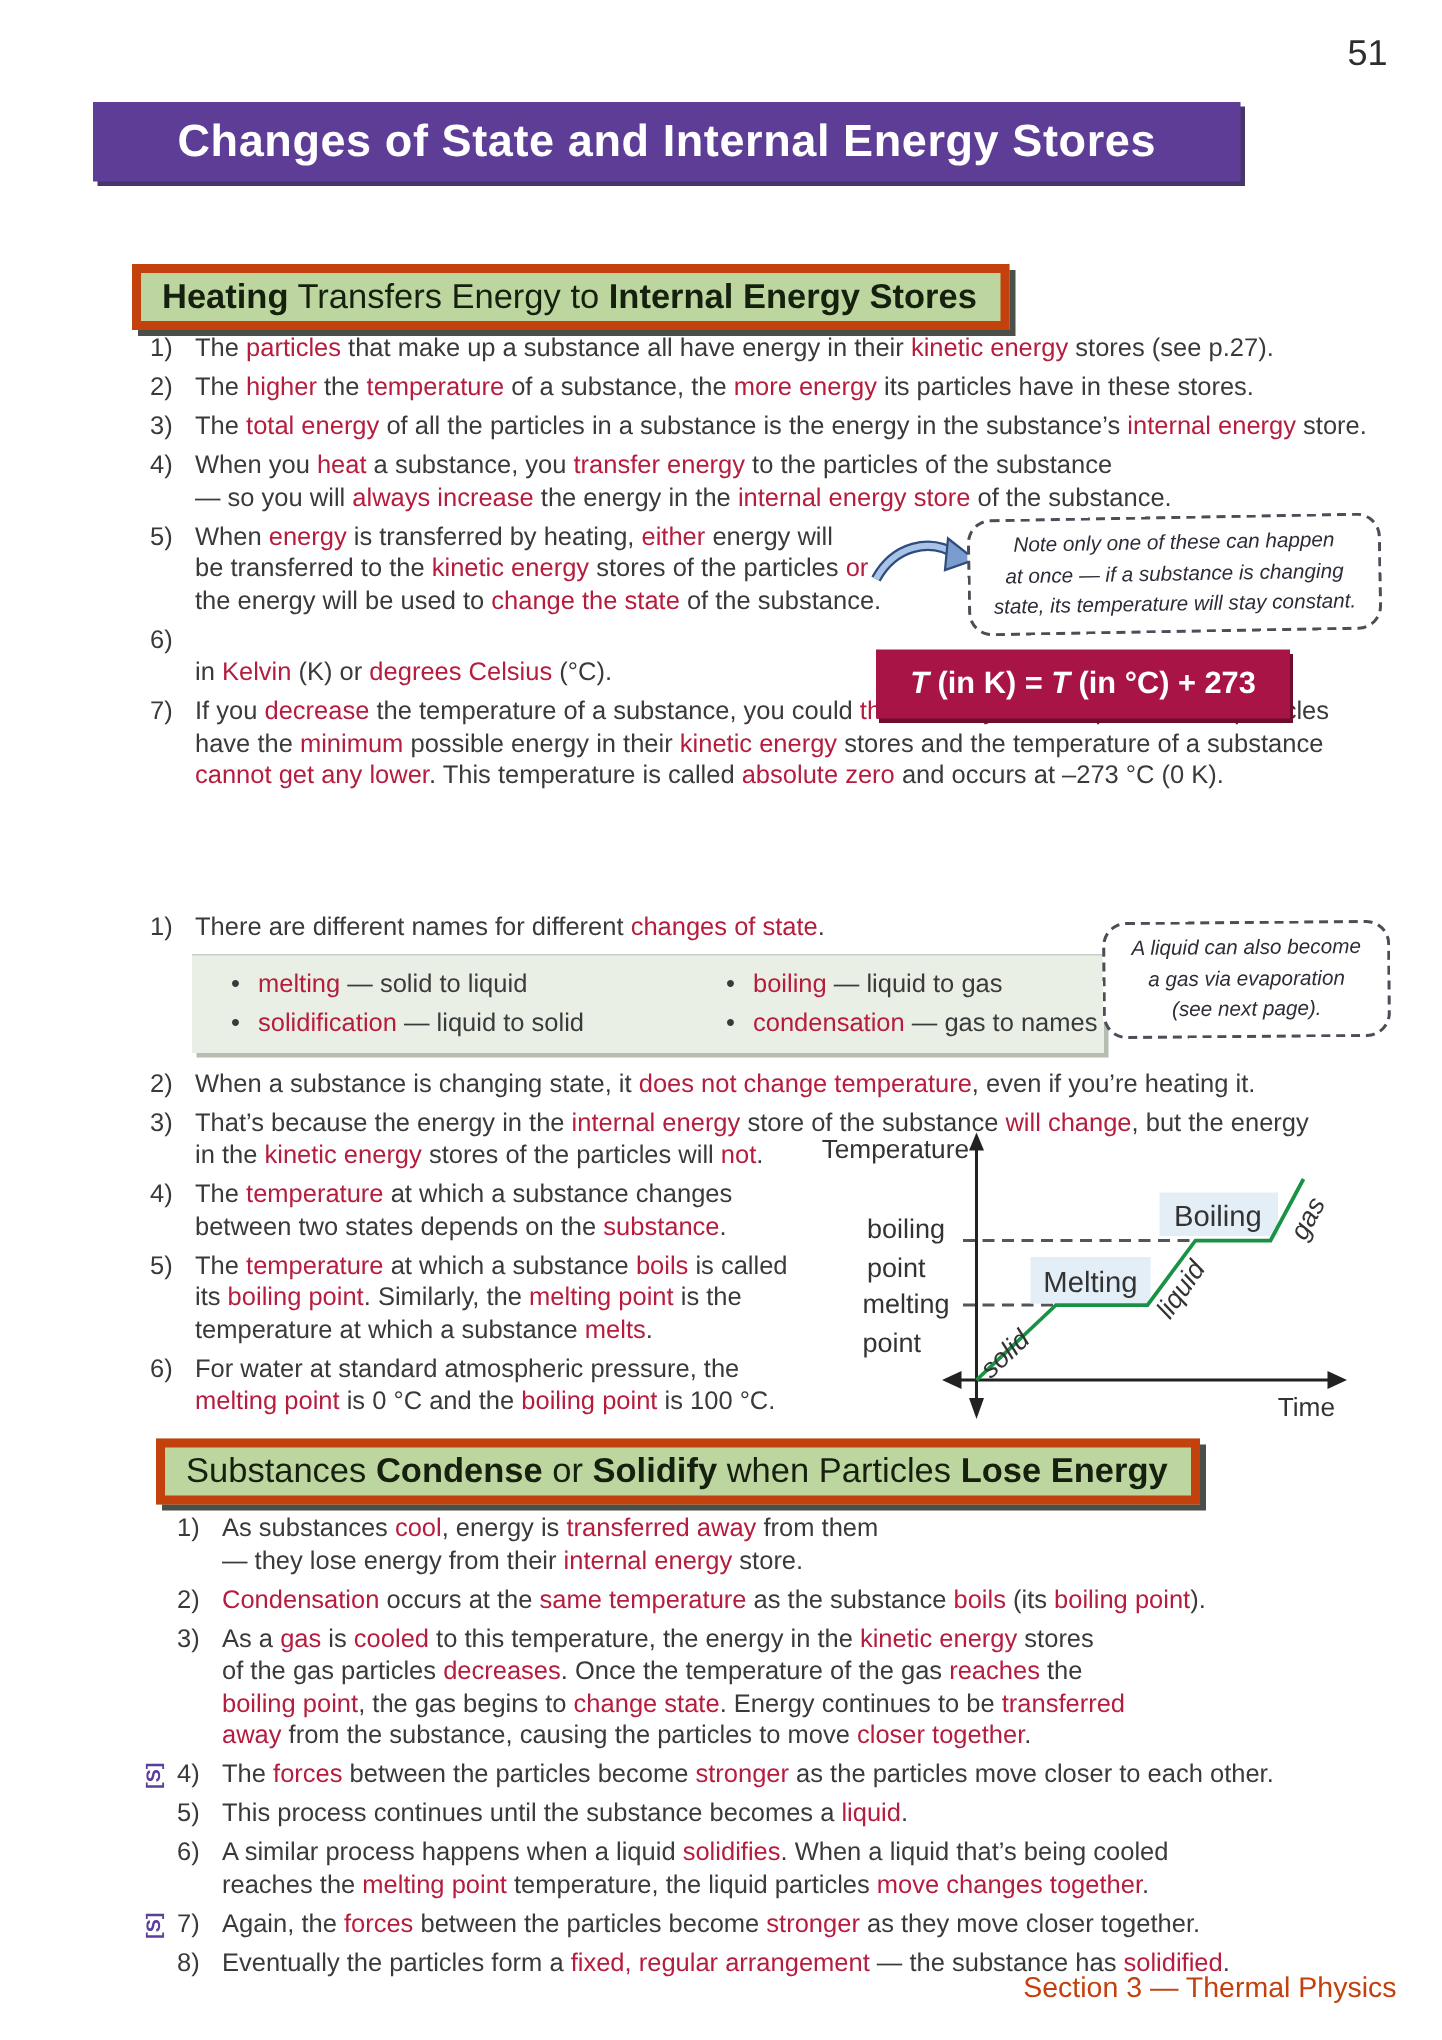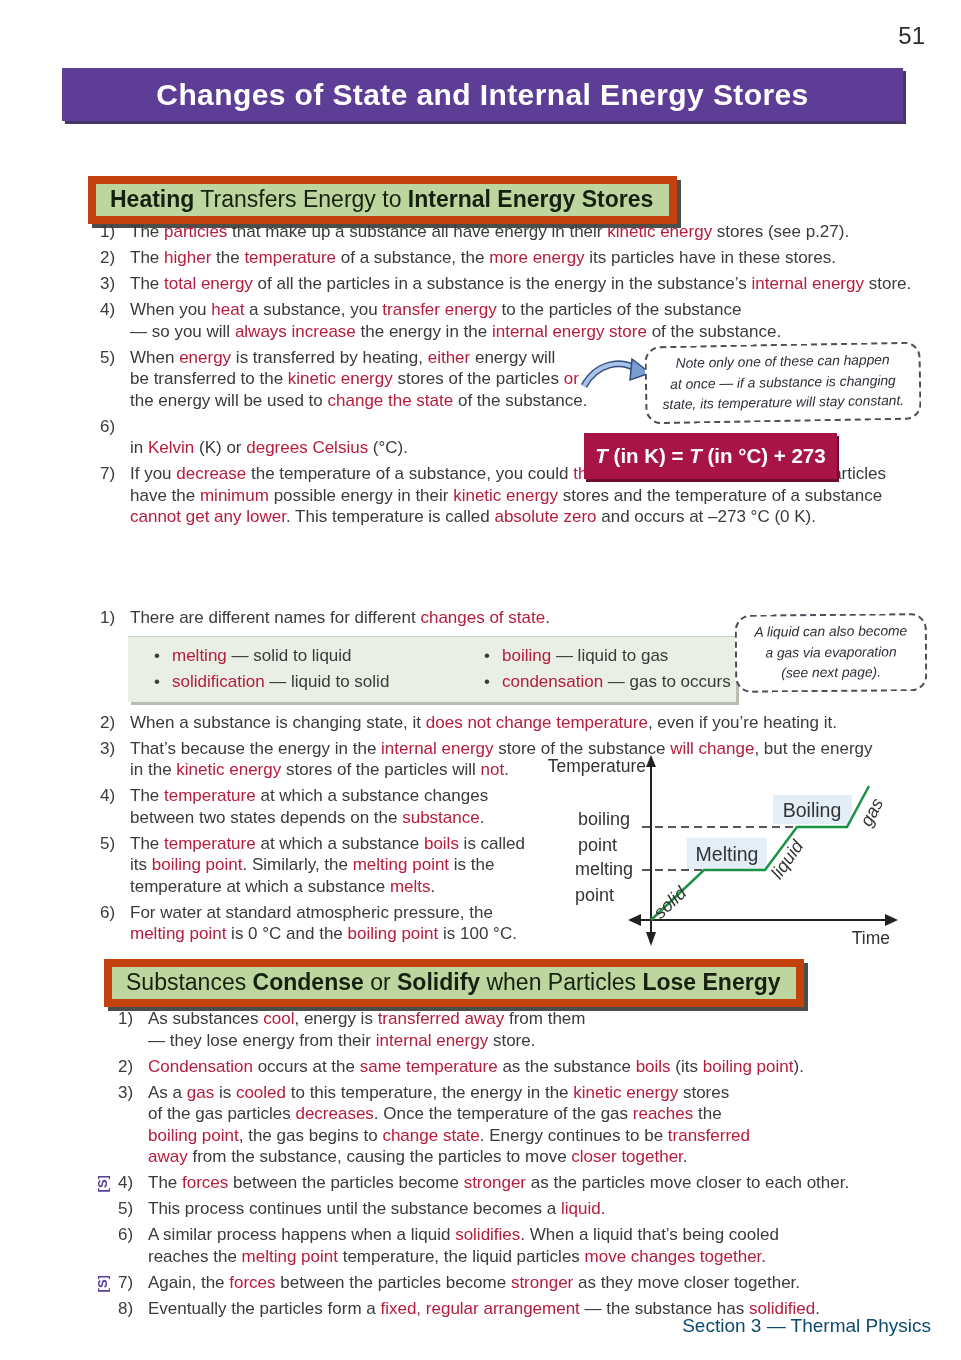--- a/index.html
+++ b/index.html
@@ -2,27 +2,27 @@
 <html><head>
 <meta charset="utf-8">
 <style>
   html,body{margin:0;padding:0;background:#ffffff;}
   .page{position:relative;width:961px;height:1360px;background:#ffffff;
         font-family:"Liberation Sans",sans-serif;color:#3a3a3a;overflow:hidden;}
   .abs{position:absolute;}
 
   .pagenum{top:22px;right:36px;font-size:24px;color:#2e2e2e;text-align:right;}
 
-  .title-banner{left:62px;top:68px;width:841px;height:53px;background:#5e3d96;
+  .title-banner{left:62px;top:68px;width:765px;height:53px;background:#5e3d96;
     color:#ffffff;font-size:30px;font-weight:bold;text-align:center;line-height:53px;
     letter-spacing:.4px;box-shadow:3px 3px 0 #46366b;}
 
   .intro{left:84px;top:133px;width:820px;font-size:17.5px;line-height:22px;}
 
-  .banner{display:inline-block;background:#bdd6a0;border:8px solid #c2410c;
+  .banner{display:inline-block;background:#bdd6a0;border:6px solid #c2410c;
     box-shadow:4px 4px 0 #4a4f49;padding:2px 16px 3px 14px;font-size:23px;
     color:#16200f;white-space:nowrap;}
   .banner .seg-b{font-weight:bold;}
 
   .olist{font-size:17px;line-height:21.5px;}
   .oitem{display:flex;position:relative;margin-bottom:4.5px;}
   .oitem .num{width:30px;flex:0 0 30px;}
   .itxt{flex:1;}
   .seg-r{color:#b51c3d;}
   .seg-b{font-weight:bold;}
@@ -30,21 +30,21 @@
 
   .smark{position:absolute;left:-24px;top:1px;color:#5b3e9c;font-weight:bold;
     font-size:13px;transform:rotate(-90deg);display:inline-block;}
 
   .note{border:2px dashed #4d4d58;border-radius:16px;padding:6px 8px;text-align:center;
     font-size:13.8px;line-height:1.5;color:#2d2d38;font-style:italic;
     white-space:pre-line;background:#fff;}
   .note1{left:645px;top:344px;width:256px;transform:rotate(-1deg);}
   .note2{left:735px;top:614px;width:172px;transform:rotate(-0.5deg);}
 
-  .equation{left:584px;top:433px;width:253px;height:46px;background:#a81445;
+  .equation{left:584px;top:433px;width:276px;height:46px;background:#a81445;
     color:#ffffff;font-size:20.5px;font-weight:bold;text-align:center;line-height:46px;
     box-shadow:2px 3px 0 #6e0d2e;}
 
   .bullet-box{margin:7px 0 10px 28px;width:594px;background:#e9efe5;
     box-shadow:3px 3px 0 #b7beb1;border-top:1px solid #c9cfc5;
     padding:8px 0 9px 14px;display:grid;grid-template-columns:330px auto;row-gap:5px;}
   .bullet-row{display:flex;}
   .bullet-row .dot{width:30px;text-align:center;flex:0 0 30px;}
 
   .s1-list{left:100px;top:221px;width:832px;}
@@ -56,21 +56,21 @@
 
   .graph{left:546px;top:751px;}
   .graph text{font-family:"Liberation Sans",sans-serif;fill:#333333;}
   .graph .axlbl{font-size:17.5px;}
   .graph .ptlbl{font-size:18px;}
   .graph .stlbl{font-size:18px;font-style:italic;}
   .graph .boxlbl{font-size:19.5px;}
 
   .arrow1{left:580px;top:354px;}
 
-  .footer{top:1315px;right:30px;font-size:19px;color:#0c4a6e;}
+  .footer{top:1315px;right:30px;font-size:19px;color:#c2410c;}
 </style>
 </head>
 <body>
 
 <div class="page">
 
   <div class="abs pagenum">51</div>
 
   <div class="abs title-banner">Changes of State and Internal Energy Stores</div>
 
@@ -135,21 +135,21 @@
         <div class="bullet-row">
           <span class="dot">•</span>
           <div><span class="seg-r">boiling</span><span> — liquid to gas</span></div>
         </div>
         <div class="bullet-row">
           <span class="dot">•</span>
           <div><span class="seg-r">solidification</span><span> — liquid to solid</span></div>
         </div>
         <div class="bullet-row">
           <span class="dot">•</span>
-          <div><span class="seg-r">condensation</span><span> — gas to occurs</span></div>
+          <div><span class="seg-r">condensation</span><span> — gas to names</span></div>
         </div>
       </div>
     <div>
         <div class="oitem">
           <span class="num">2)</span>
           <div class="itxt"><span>When a substance is changing state, it </span><span class="seg-r">does not change temperature</span><span>, even if you’re heating it.</span></div>
         </div>
         <div class="oitem">
           <span class="num">3)</span>
           <div class="itxt"><span>That’s because the energy in the </span><span class="seg-r">internal energy</span><span> store of the substance </span><span class="seg-r">will change</span><span>, but the energy</span><br><span>in the </span><span class="seg-r">kinetic energy</span><span> stores of the particles will </span><span class="seg-r">not</span><span>.</span></div>

